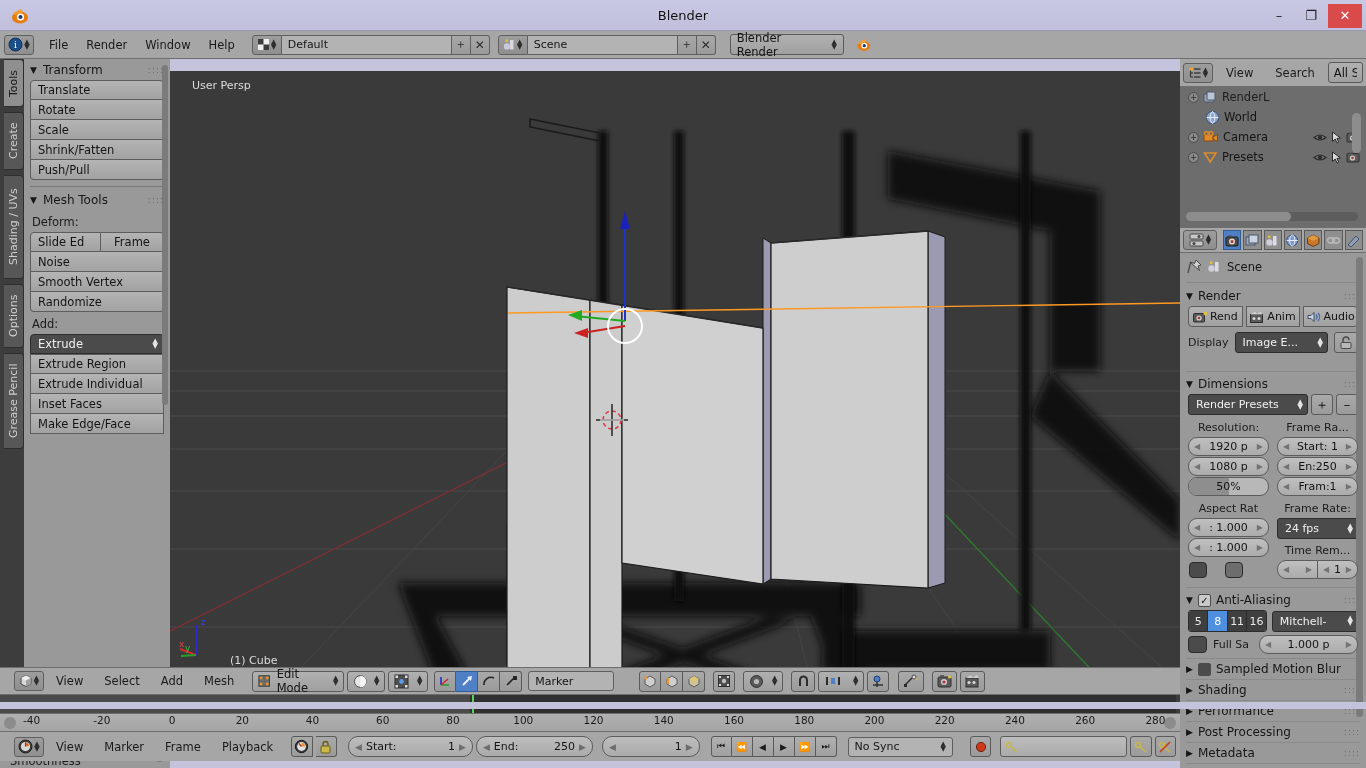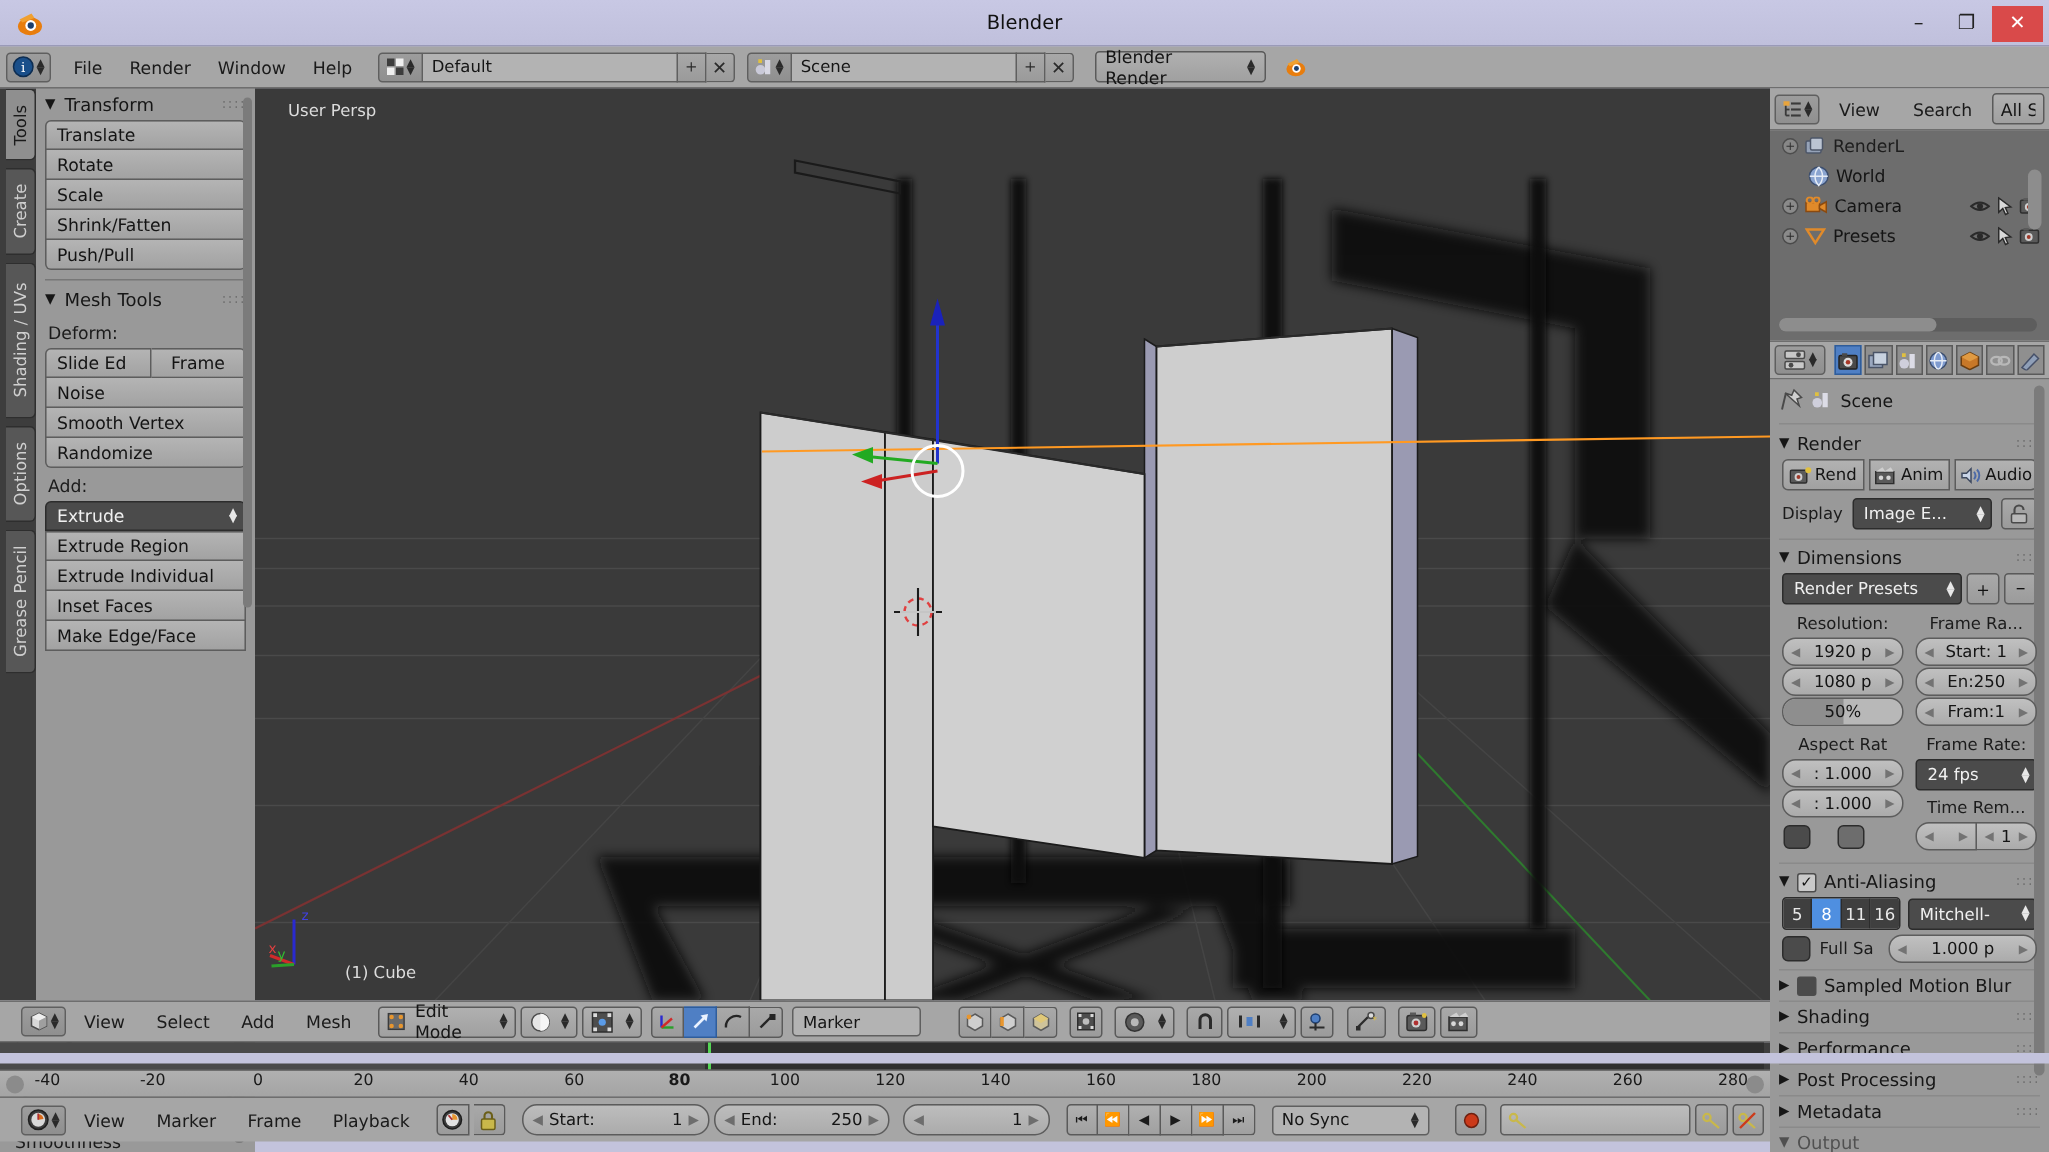--- a/index.html
+++ b/index.html
@@ -107,21 +107,21 @@
     height: 20px; margin: 0 10px; background: linear-gradient(#c2c2c2,#adadad);
     border:1px solid #5d5d5d; border-radius: 10px; display:flex; align-items:center;
     justify-content: space-between; padding: 0 6px; font-size: 11.5px; color:#141414; cursor:pointer;
   }
   .numfield .arr { color:#6d6d6d; font-size: 9px; }
   .numfield .val { position:absolute; left:0; width:100%; text-align:right; padding-right:22px; }
   .fieldlabel { font-size:11.5px; color:#1b1b1b; padding: 4px 0 3px 10px; }
 
   
   #viewport {
-    position: absolute; left: 170px; top: 0; width: 1010px; height: 608px;
+    position: absolute; left: 170px; top: 12px; width: 1010px; height: 608px;
     background: #3a3a3a; overflow: hidden;
   }
   #vp-label { position:absolute; left:22px; top:8px; font-size:11px; color:#dcdcdc; }
   #vp-objname { position:absolute; left:60px; top:583px; font-size:11px; color:#dcdcdc; }
   #vp-axis { position:absolute; left:8px; top:540px; width:40px; height:50px; }
 
   
   #vpheader {
     position: absolute; left: 0; top: 608px; width: 1180px; height: 28px;
     background: #a6a6a6; border-top: 1px solid #6e6e6e; border-bottom: 1px solid #6e6e6e;
@@ -695,21 +695,21 @@
     <div id="tl-ruler-strip">
       <div id="tl-handle-l"></div>
       <div id="tl-handle-r"></div>
       <div id="tl-ticks">
           <div class="tick" style="left: 31.6071px;">-40</div>
           <div class="tick" style="left: 101.845px;">-20</div>
           <div class="tick" style="left: 172.083px;">0</div>
           <div class="tick" style="left: 242.321px;">20</div>
           <div class="tick" style="left: 312.56px;">40</div>
           <div class="tick" style="left: 382.798px;">60</div>
-          <div class="tick" style="left: 453.036px; font-weight: bold;">80</div>
+          <div class="tick" style="left: 453.036px;">80</div>
           <div class="tick" style="left: 523.274px;">100</div>
           <div class="tick" style="left: 593.512px;">120</div>
           <div class="tick" style="left: 663.75px;">140</div>
           <div class="tick" style="left: 733.988px;">160</div>
           <div class="tick" style="left: 804.226px;">180</div>
           <div class="tick" style="left: 874.464px;">200</div>
           <div class="tick" style="left: 944.702px;">220</div>
           <div class="tick" style="left: 1014.94px;">240</div>
           <div class="tick" style="left: 1085.18px;">260</div>
           <div class="tick" style="left: 1155.42px;">280</div>
@@ -1011,21 +1011,21 @@
         </div>
         <div class="btn3">
           <svg width="15" height="12" viewBox="0 0 15 12">
             <path d="M1 4.5 L4 4.5 L7 1.5 L7 10.5 L4 7.5 L1 7.5 Z" fill="#c8d4e8" stroke="#3e4a60"></path>
             <path d="M9 3.5 A4 4 0 0 1 9 8.5" fill="none" stroke="#4c6aa8" stroke-width="1.3"></path>
             <path d="M11 2 A6 6 0 0 1 11 10" fill="none" stroke="#4c6aa8" stroke-width="1.3"></path>
           </svg>
           <span>Audio</span>
         </div>
       </div>
-      <div class="row" style="gap:6px; margin-bottom:6px;">
+      <div class="row" style="gap:6px; margin-bottom:18px;">
         <span class="lbl-sm">Display</span>
         <div class="dk-combo" style="flex:1;">
           <span class="nowrap">Image E...</span>
           <span class="spin-arrows" style="color:#e8e8e8;">
               <span>▲</span>
               <span>▼</span>
             </span>
         </div>
         <div class="ibtn" style="border-radius:3px; width:24px; height:21px;">
           <svg width="14" height="14" viewBox="0 0 14 14">

